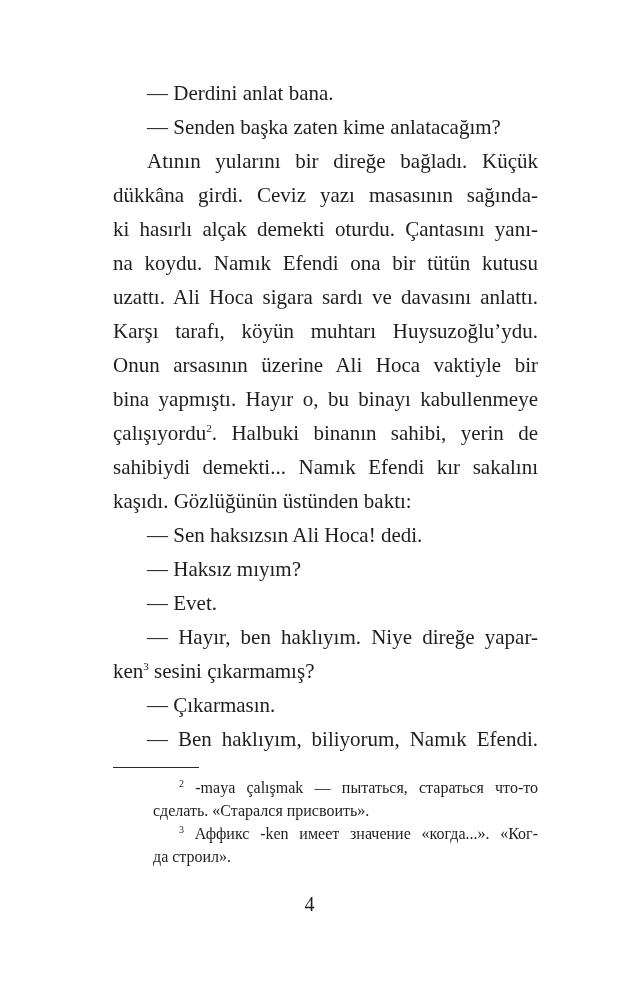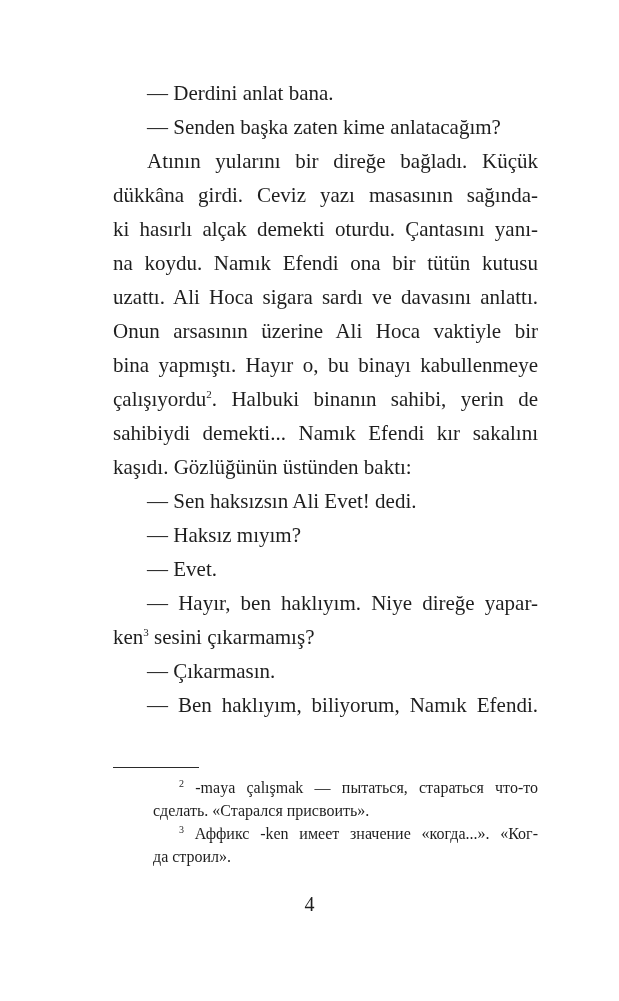--- a/index.html
+++ b/index.html
@@ -26,26 +26,27 @@
 
 <div class="page">
   <div class="col body-text">
     <span class="line indent">— Derdini anlat bana.</span>
     <span class="line indent">— Senden başka zaten kime anlatacağım?</span>
     <span class="line indent justify">Atının yularını bir direğe bağladı. Küçük</span>
     <span class="line justify">dükkâna girdi. Ceviz yazı masasının sağında-</span>
     <span class="line justify">ki hasırlı alçak demekti oturdu. Çantasını yanı-</span>
     <span class="line justify">na koydu. Namık Efendi ona bir tütün kutusu</span>
     <span class="line justify">uzattı. Ali Hoca sigara sardı ve davasını anlattı.</span>
+    <span class="line justify">Karşı tarafı, köyün muhtarı Huysuzoğlu’ydu.</span>
     <span class="line justify">Onun arsasının üzerine Ali Hoca vaktiyle bir</span>
     <span class="line justify">bina yapmıştı. Hayır o, bu binayı kabullenmeye</span>
     <span class="line justify"><span>çalışıyordu</span><sup>2</sup><span>. Halbuki binanın sahibi, yerin de</span></span>
     <span class="line justify">sahibiydi demekti... Namık Efendi kır sakalını</span>
     <span class="line">kaşıdı. Gözlüğünün üstünden baktı:</span>
-    <span class="line indent">— Sen haksızsın Ali Evet! dedi.</span>
+    <span class="line indent">— Sen haksızsın Ali Hoca! dedi.</span>
     <span class="line indent">— Haksız mıyım?</span>
     <span class="line indent">— Evet.</span>
     <span class="line indent justify">— Hayır, ben haklıyım. Niye direğe yapar-</span>
     <span class="line"><span>ken</span><sup>3</sup><span> sesini çıkarmamış?</span></span>
     <span class="line indent">— Çıkarmasın.</span>
     <span class="line indent justify">— Ben haklıyım, biliyorum, Namık Efendi.</span>
   </div>
 
   <div class="rule"></div>
 

